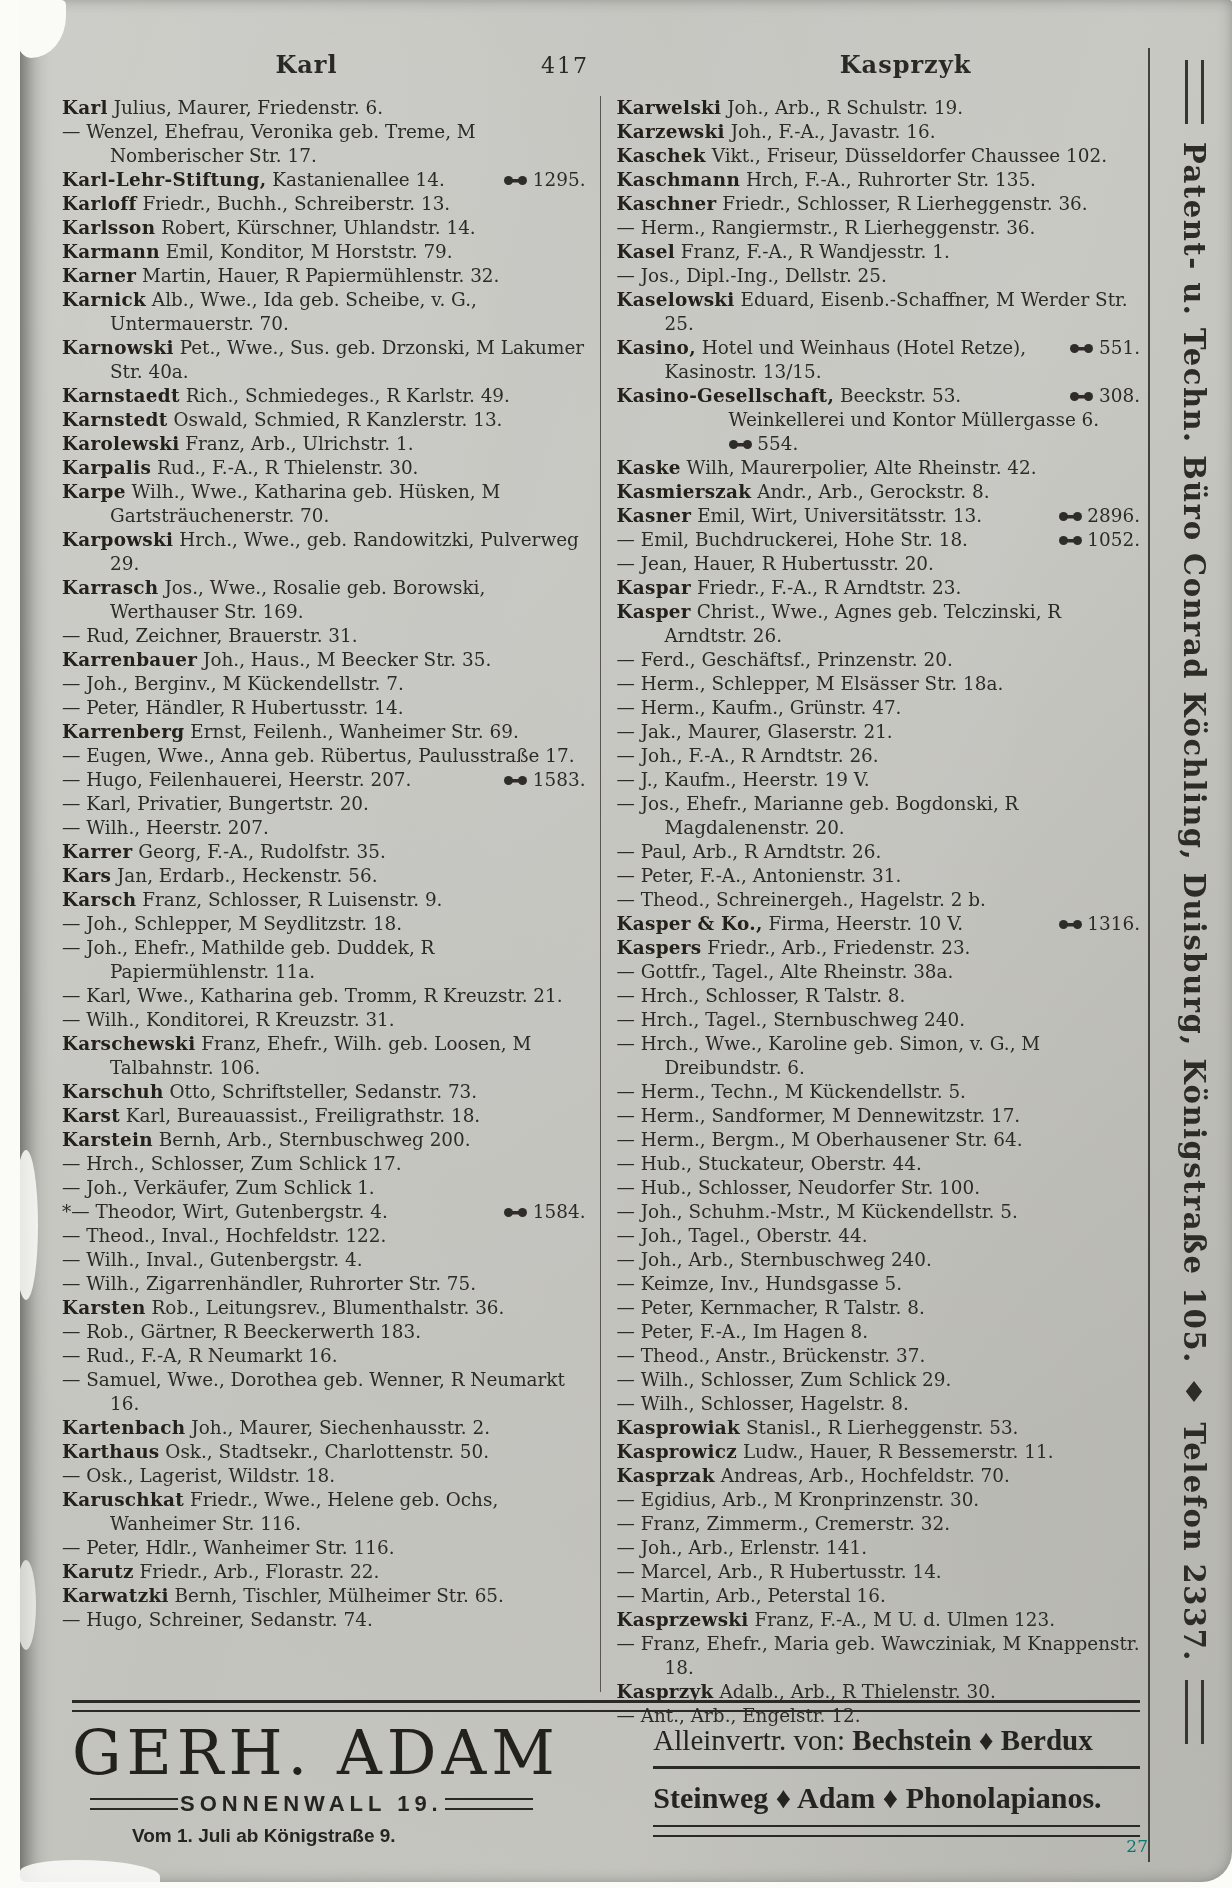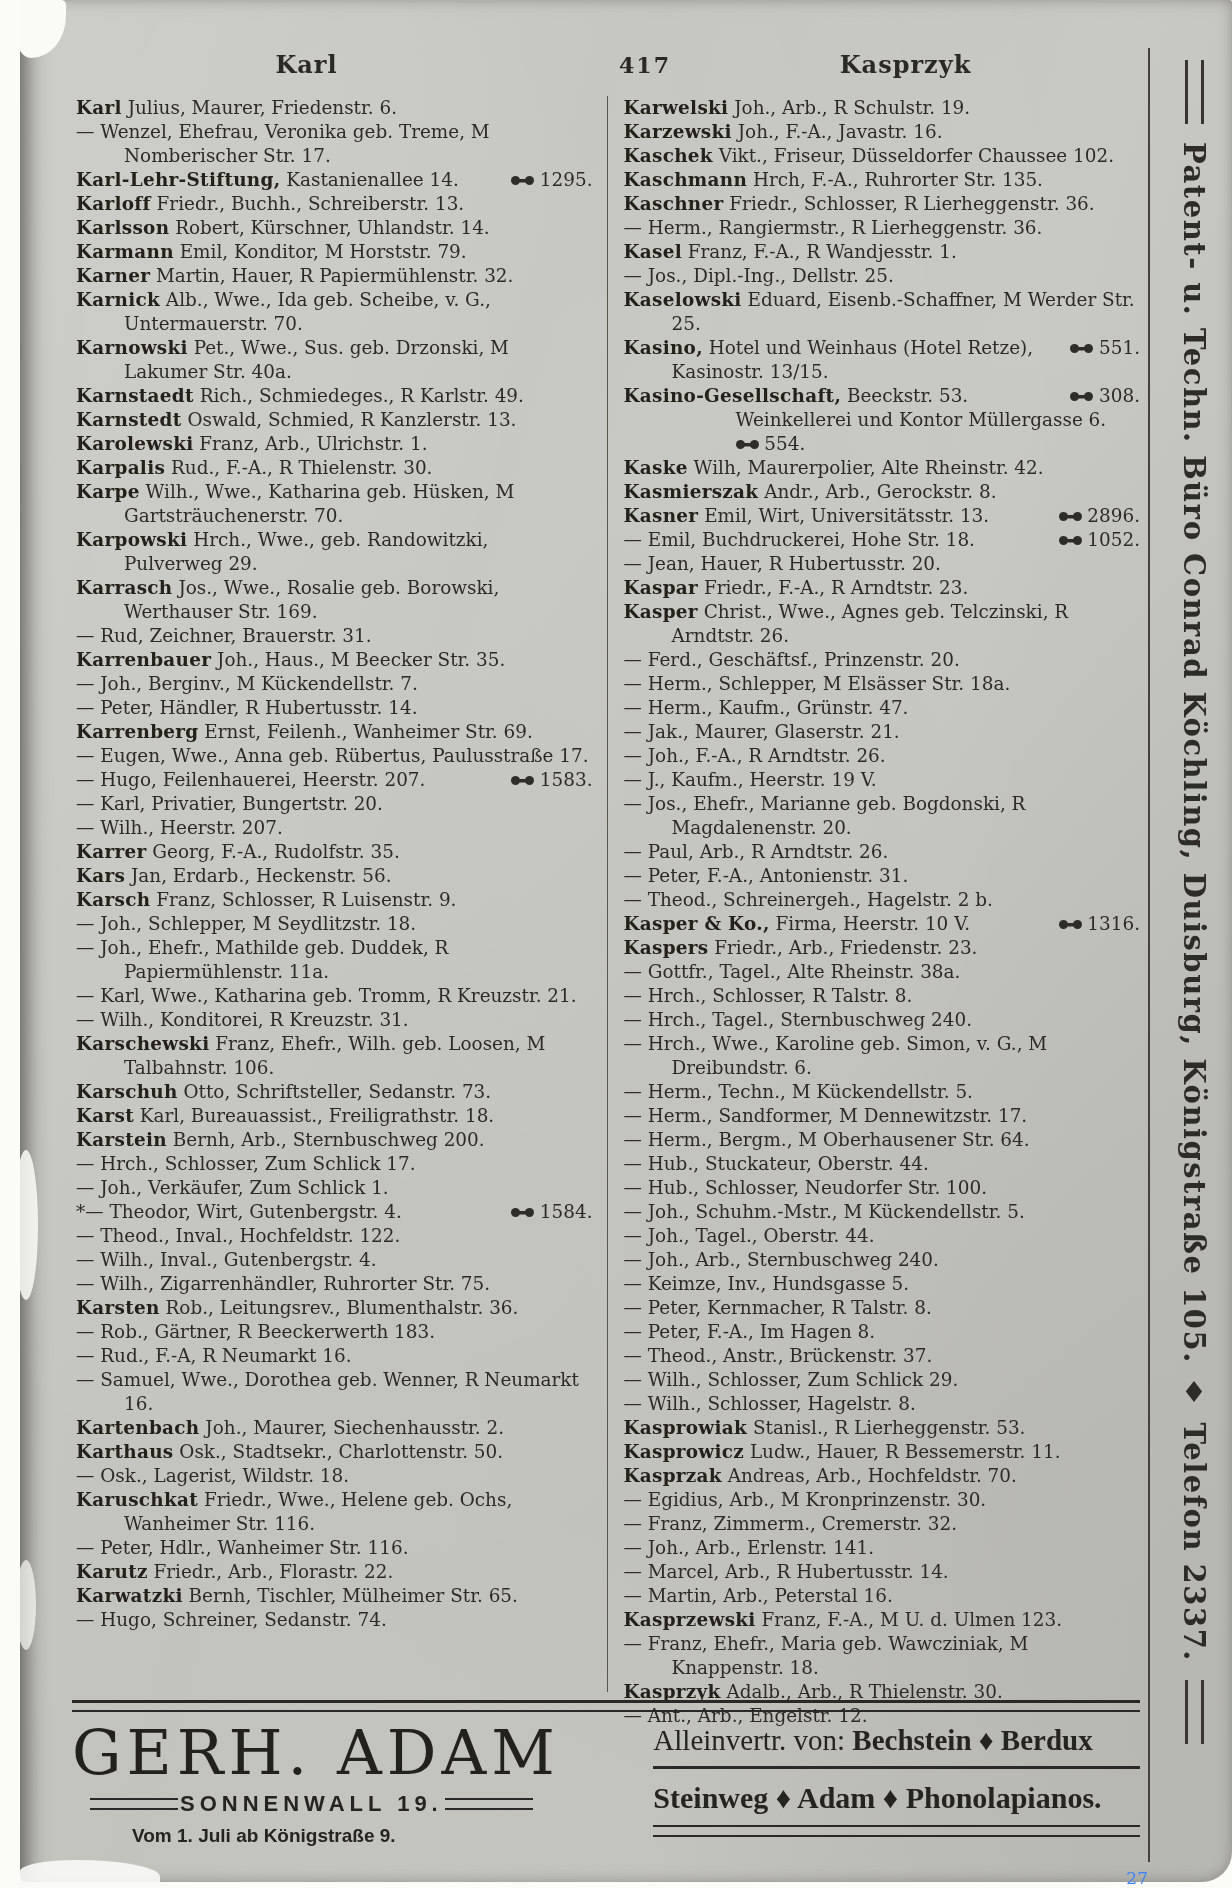--- a/index.html
+++ b/index.html
@@ -20,24 +20,24 @@
   .tear{position:absolute;background:#fafaf7;}
   .tear1{left:18px;top:0;width:48px;height:58px;border-radius:0 10% 80% 30%;}
   .tear2{left:14px;top:1150px;width:24px;height:150px;border-radius:50%;opacity:.85;}
   .tear3{left:16px;top:1560px;width:20px;height:90px;border-radius:50%;opacity:.7;}
   .tear4{left:20px;top:1860px;width:140px;height:28px;border-radius:40% 60% 0 0;opacity:.9;}
 
   
   .header{position:absolute;top:50px;left:72px;right:92px;display:flex;align-items:baseline;color:#2b2925;}
   .h-cell{font-weight:bold;font-size:24px;letter-spacing:1px;}
   .h-left,.h-right{flex:1;text-align:center;}
-  .h-mid{width:130px;text-align:right;font-weight:bold;font-size:22px;letter-spacing:2px;}
-
-  
-  .content{position:absolute;top:96px;left:76px;right:92px;height:1596px;display:flex;color:#2d2b26;}
+  .h-mid{width:130px;text-align:left;font-weight:normal;font-size:22px;letter-spacing:2px;}
+
+  
+  .content{position:absolute;top:96px;left:62px;right:92px;height:1596px;display:flex;color:#2d2b26;}
   .col{width:50%;font-size:18.4px;line-height:24px;}
   .col-left{padding-right:14px;}
   .col-right{padding-left:16px;}
   .divider{border-left:1.5px solid #59564f;}
   .entry{padding-left:48px;text-indent:-48px;overflow:hidden;}
   .entry.cont{padding-left:112px;text-indent:0;}
   .lead{font-weight:bold;letter-spacing:.3px;color:#232119;}
   .tel{white-space:nowrap;}
   .tel.fr{float:right;margin-left:12px;}
   .tel-icon{
@@ -74,21 +74,21 @@
   .sidebar-inner{
     position:absolute;left:10px;top:60px;bottom:0;right:0;
     display:flex;flex-direction:column;align-items:center;gap:18px;
   }
   .vmark{width:13px;height:64px;border-left:3px solid #38362f;border-right:3px solid #38362f;flex:none;}
   .sidebar-text{
     writing-mode:vertical-rl;
     font-family:"DejaVu Serif",serif;font-weight:bold;font-size:29px;letter-spacing:1.5px;
     color:#2e2c26;white-space:nowrap;
   }
-  .pagenum{position:absolute;right:84px;bottom:0;font-size:17px;color:#3b82f6;margin-left:28px;}
+  .pagenum{position:absolute;right:84px;bottom:32px;font-size:17px;color:#0f766e;margin-left:28px;}
 </style>
 </head>
 <body>
 
 <div class="paper"></div>
 <div class="tear tear1"></div>
 <div class="tear tear2"></div>
 <div class="tear tear3"></div>
 <div class="tear tear4"></div>
 

